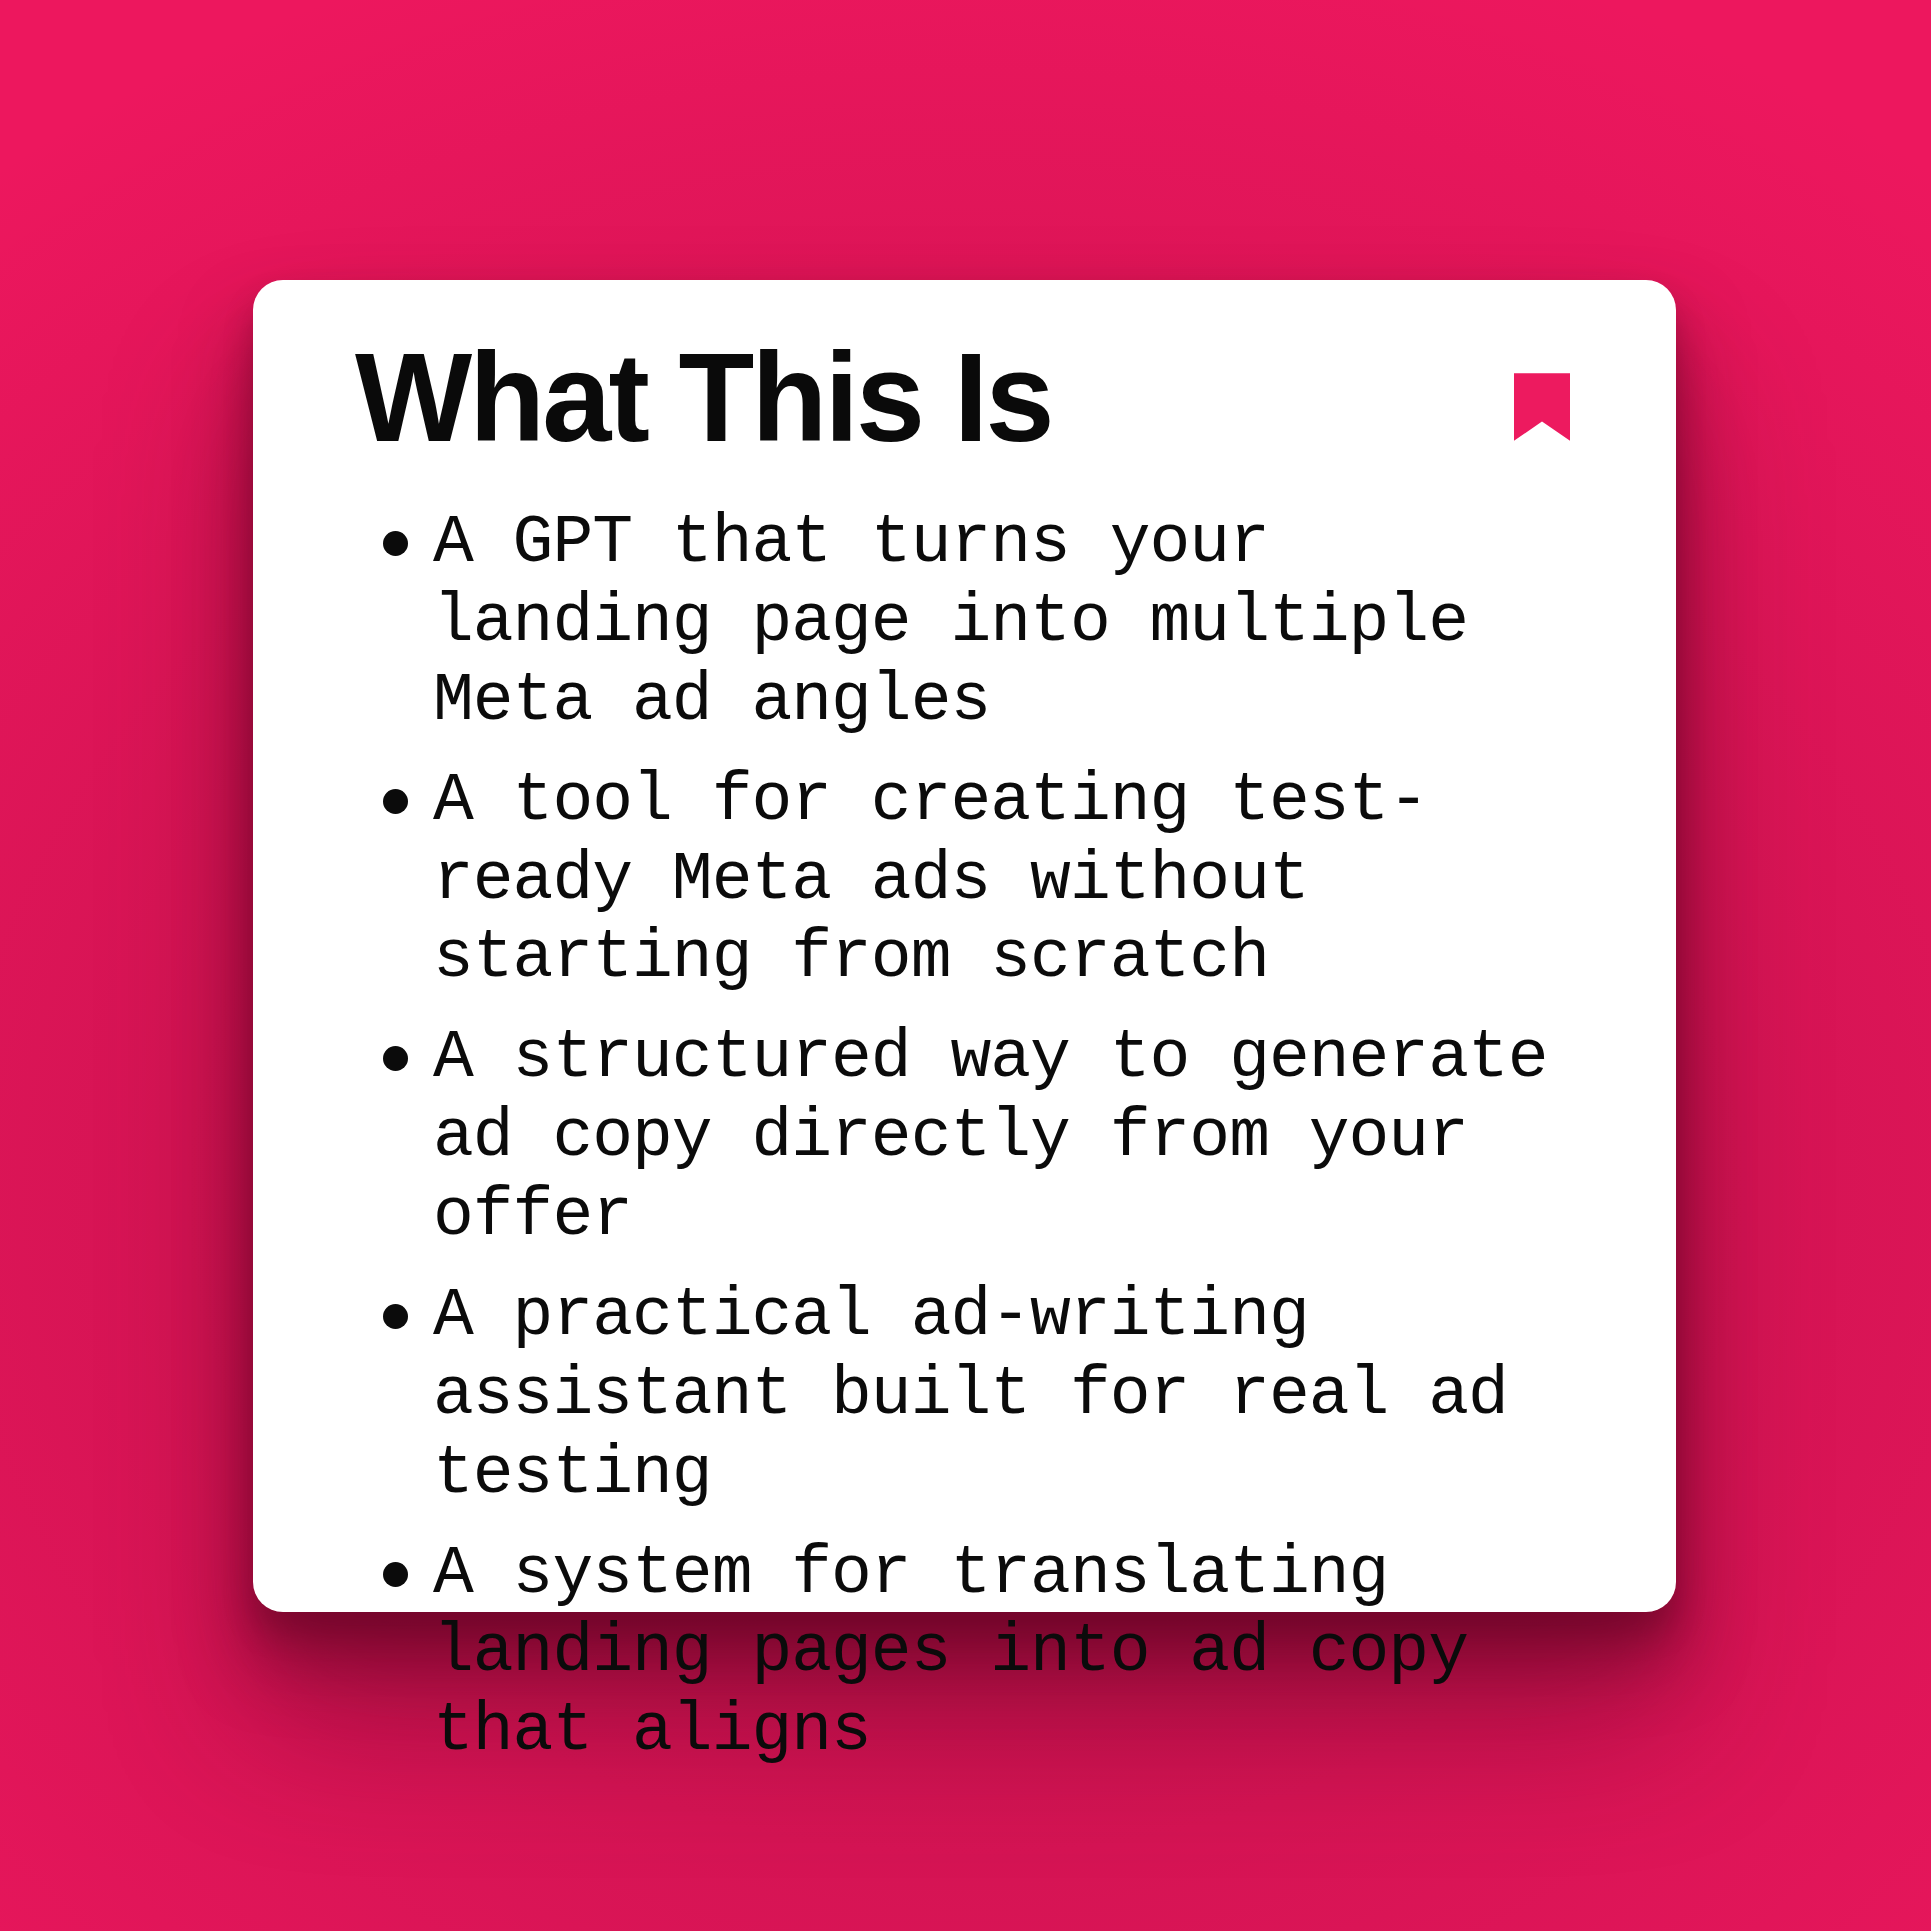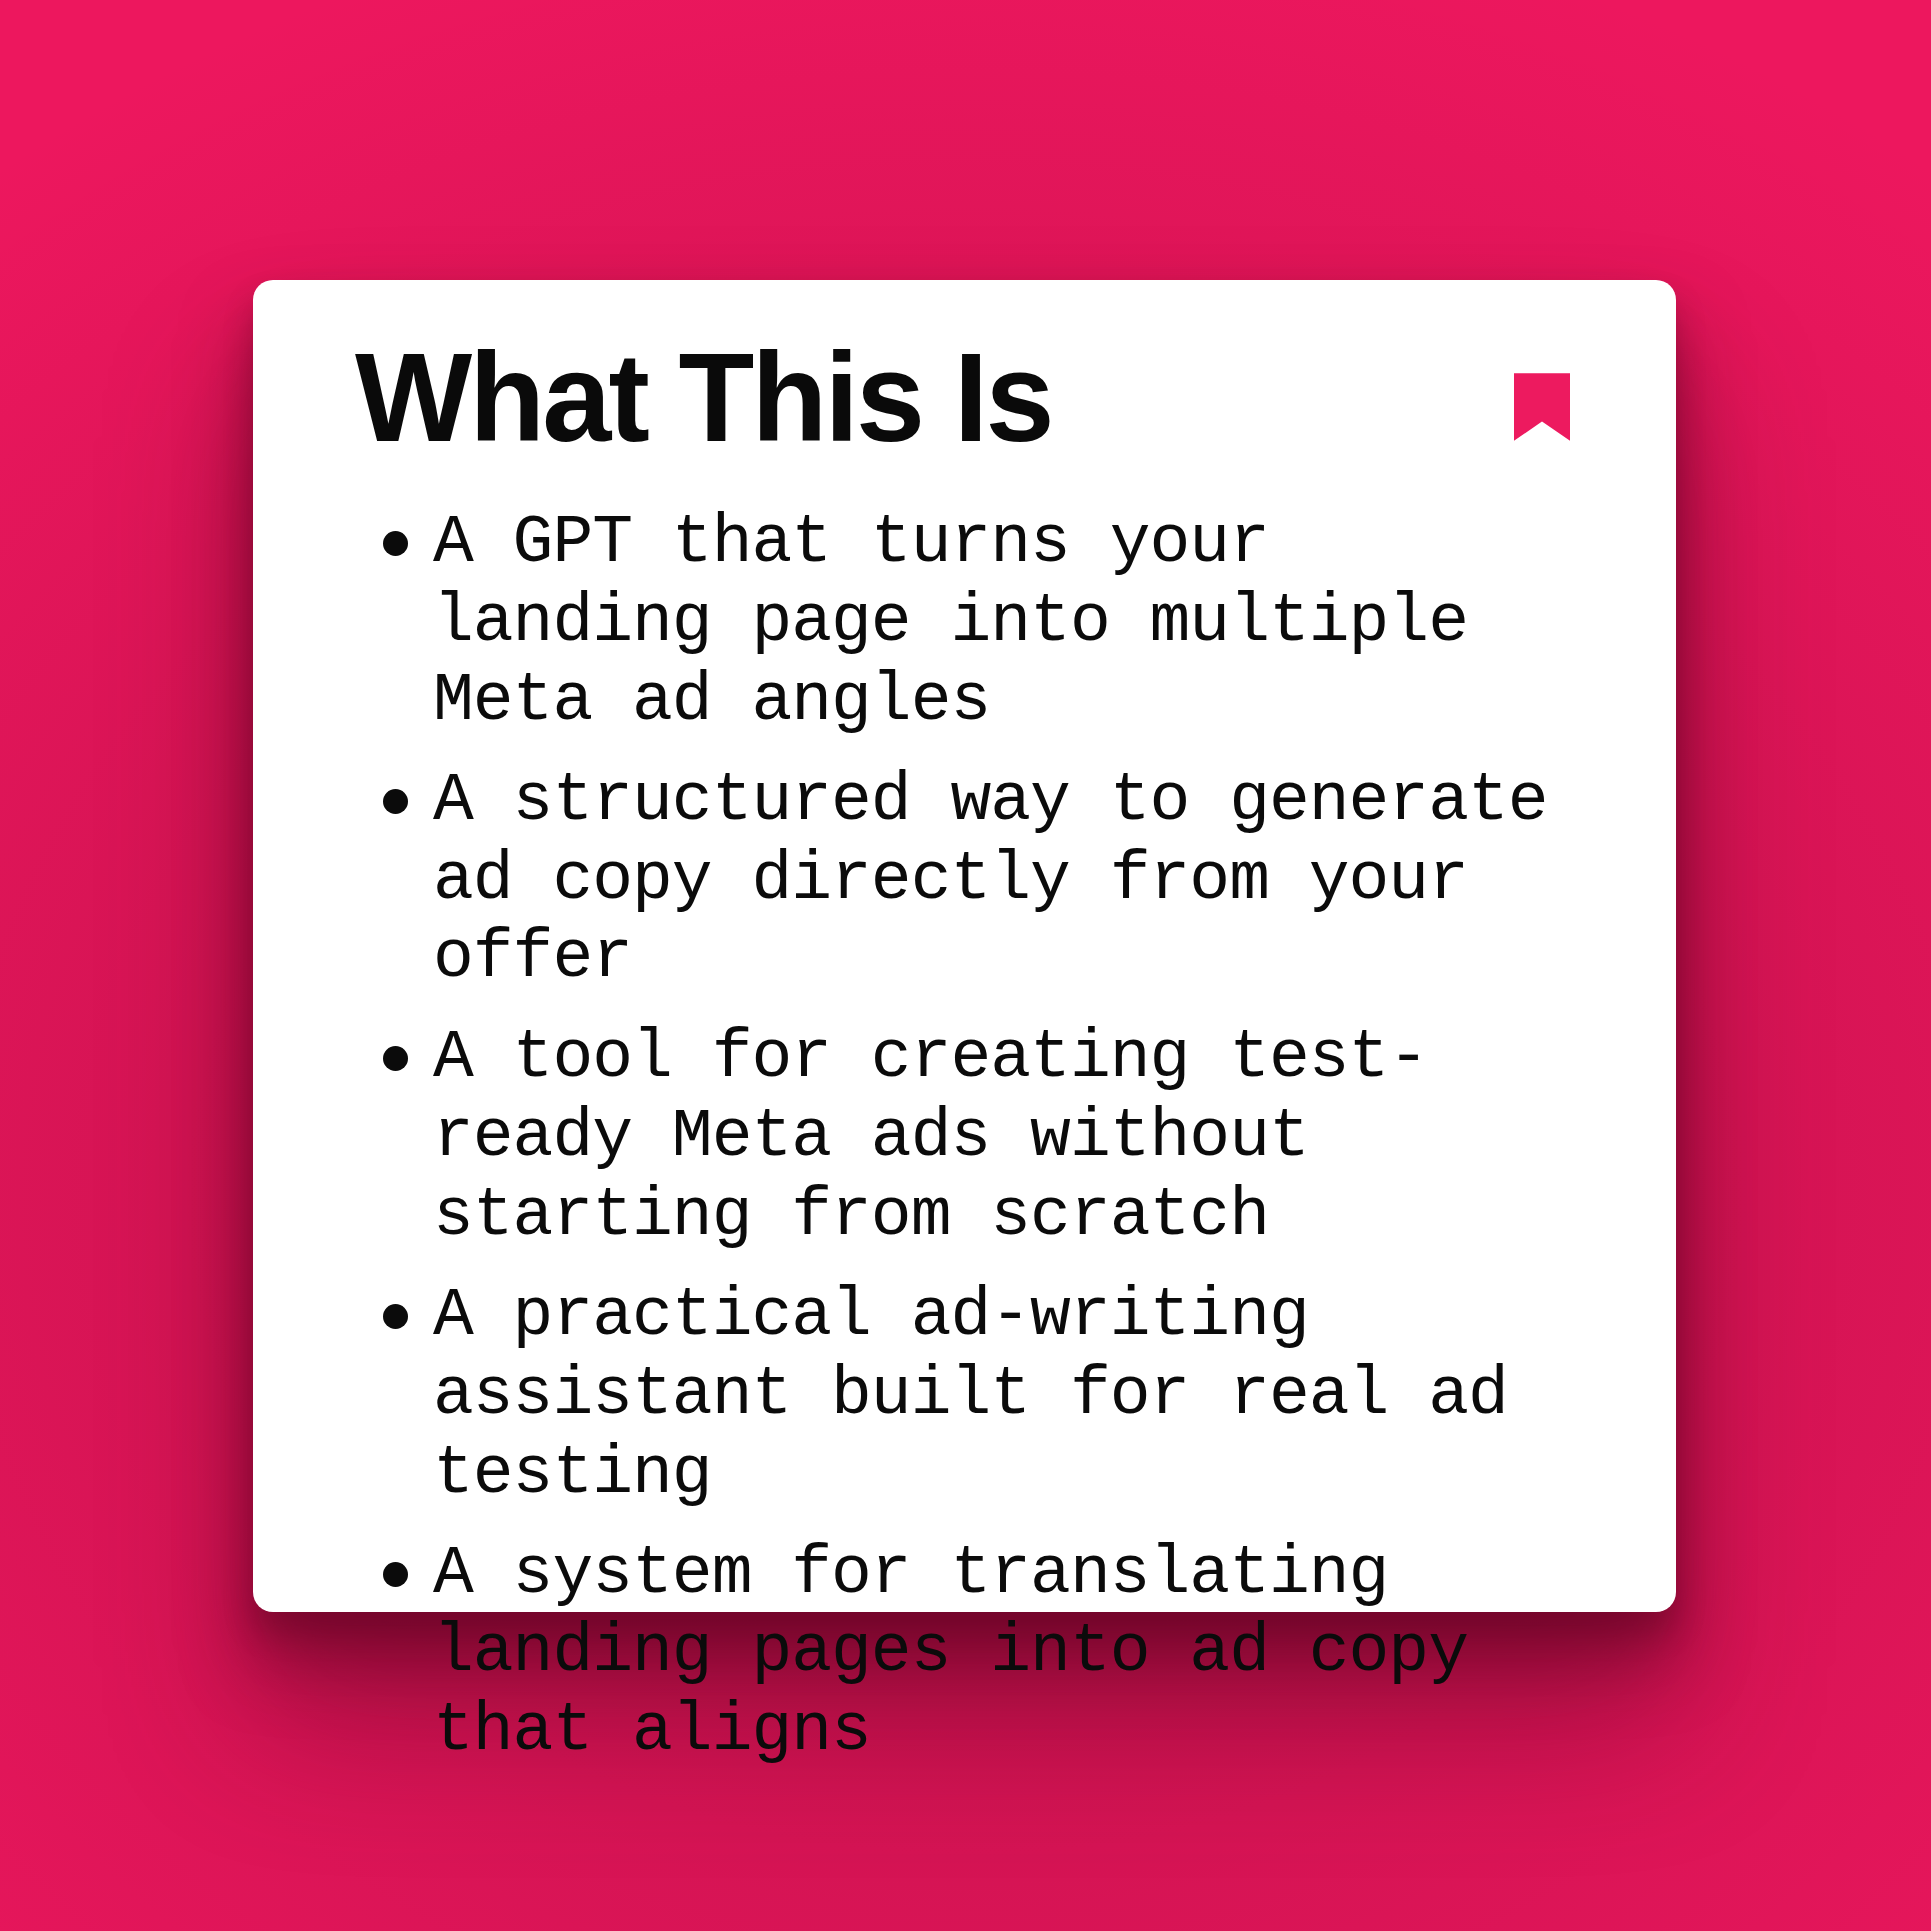--- a/index.html
+++ b/index.html
@@ -33,21 +33,21 @@
   }
 
   
   .card {
     position: absolute;
     left: 253px;
     top: 280px;
     width: 1423px;
     height: 1332px;
     background: #FFFFFF;
-    border-radius: 20px;
+    border-radius: 30px;
     box-shadow:
       0 46px 68px rgba(92,4,34,0.55),
       0 106px 145px rgba(92,4,34,0.42),
       0 19.3px 29px rgba(92,4,34,0.30);
     box-sizing: border-box;
     padding: 0;
   }
 
   
   .bookmark-icon {
@@ -132,26 +132,26 @@
 
     <ul class="bullet-list">
 
       <li class="bullet-item">
         <span class="bullet-dot"></span>
         <span class="bullet-text">A GPT that turns your landing page into multiple Meta ad angles</span>
       </li>
 
       <li class="bullet-item">
         <span class="bullet-dot"></span>
-        <span class="bullet-text">A structured way to generate ad copy directly from your offer</span>
+        <span class="bullet-text">A tool for creating test-ready Meta ads without starting from scratch</span>
       </li>
 
       <li class="bullet-item">
         <span class="bullet-dot"></span>
-        <span class="bullet-text">A tool for creating test-ready Meta ads without starting from scratch</span>
+        <span class="bullet-text">A structured way to generate ad copy directly from your offer</span>
       </li>
 
       <li class="bullet-item">
         <span class="bullet-dot"></span>
         <span class="bullet-text">A practical ad-writing assistant built for real ad testing</span>
       </li>
 
       <li class="bullet-item">
         <span class="bullet-dot"></span>
         <span class="bullet-text">A system for translating landing pages into ad copy that aligns</span>

